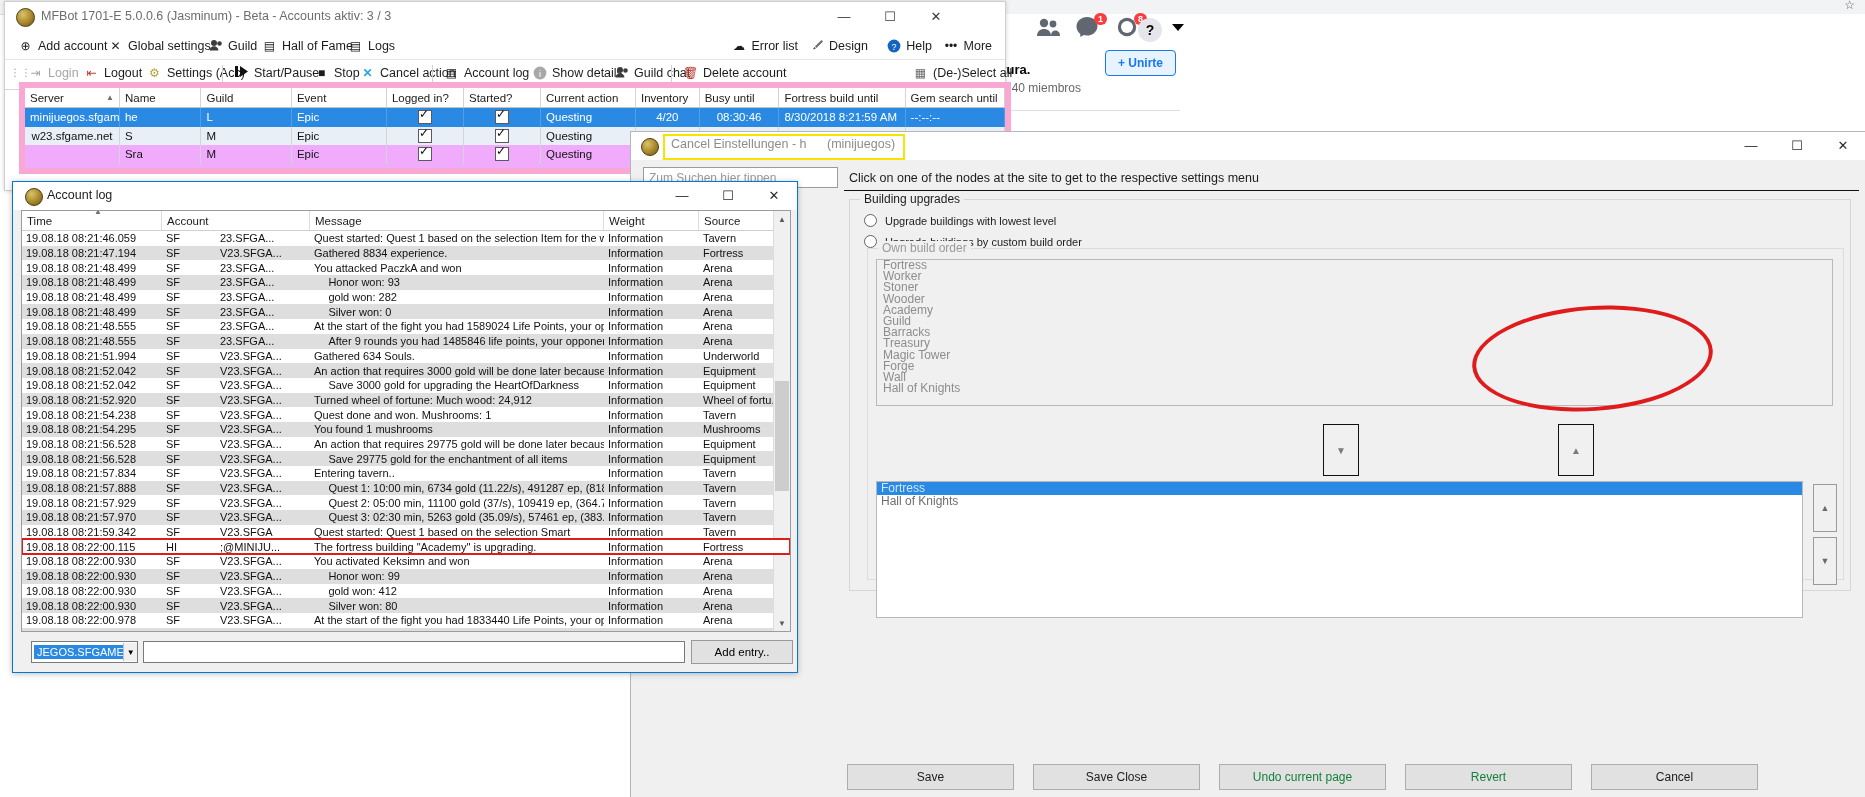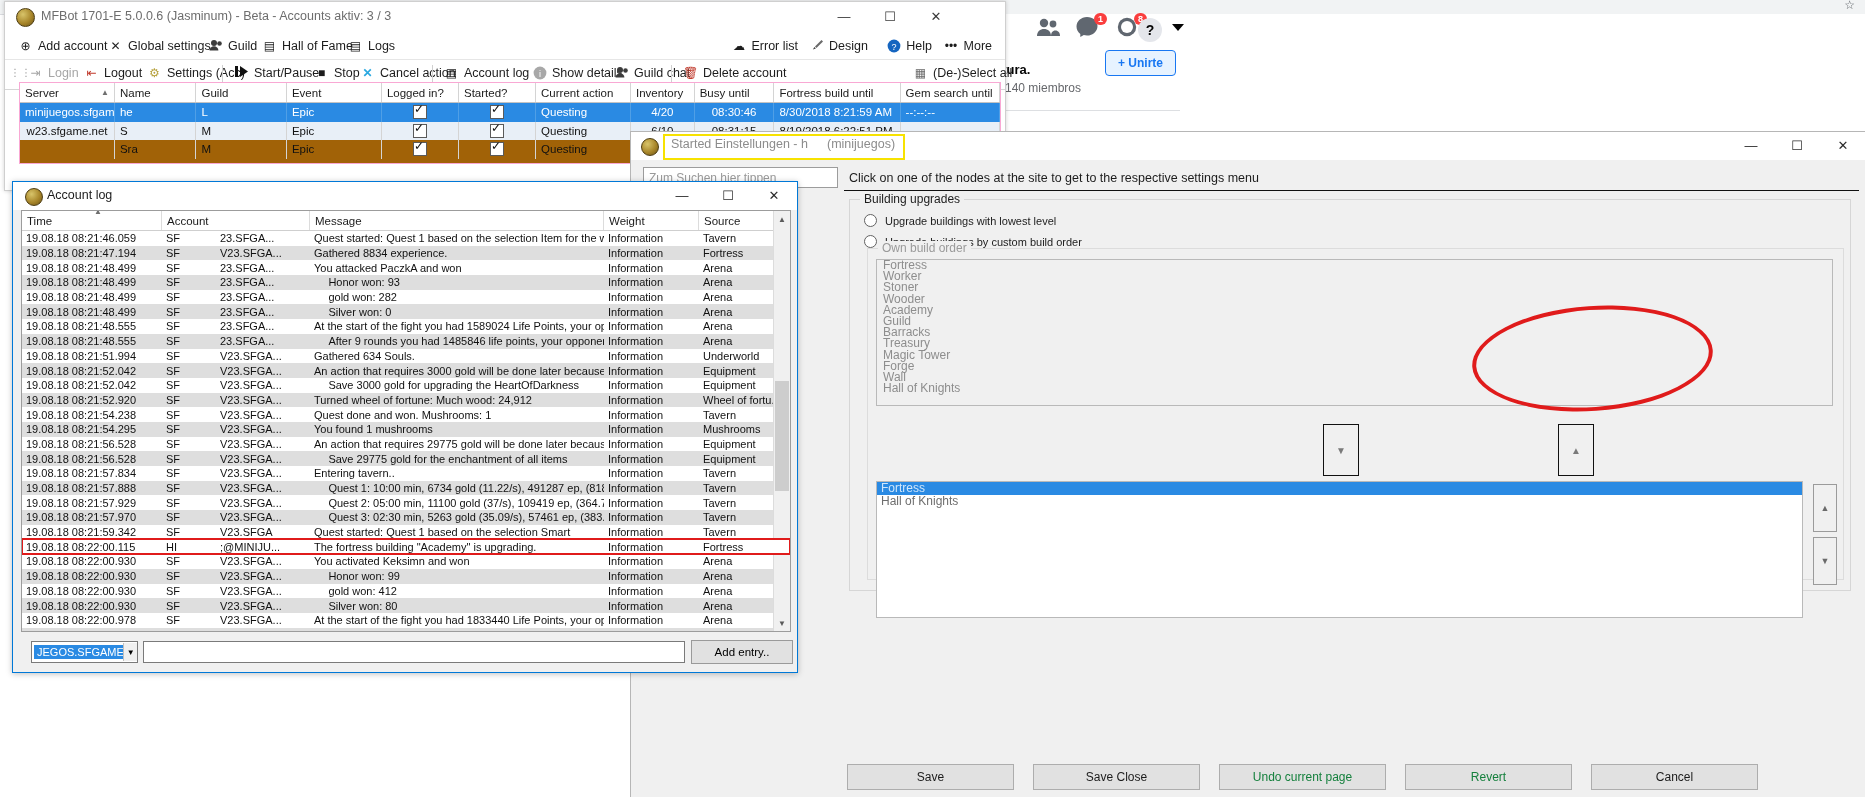--- a/index.html
+++ b/index.html
@@ -45,21 +45,21 @@
   .wbtn.min{right:138px;}.wbtn.max{right:92px;}.wbtn.cls{right:46px;}
   #mf-menu{height:26px;position:relative;background:#fff;border-bottom:1px solid #e6e6e6;}
   #mf-tools{height:29px;position:relative;background:#fff;border-bottom:1px solid #d6d6d6;}
   .tbitem{position:absolute;top:0;height:26px;display:flex;align-items:center;gap:5px;padding:0 7px;
           font-size:12.5px;color:#1c1c1c;white-space:nowrap;cursor:pointer;}
   .tbitem.dis{color:#a6a6a6;}
   .tbsep{position:absolute;top:5px;width:1px;height:17px;background:#d0d0d0;}
   .gico{display:inline-block;width:15px;height:15px;line-height:15px;text-align:center;font-size:12px;}
 
   
-  #grid{position:absolute;left:14px;top:80px;width:980px;height:80px;border:1px solid #f9a8d4;background:#a16207;overflow:hidden;}
+  #grid{position:absolute;left:14px;top:80px;width:980px;height:80px;border:6px solid #f9a8d4;background:#f0abfc;overflow:hidden;}
   .grow{display:flex;height:18.5px;}
   .ghead{height:19px;background:#fff;border-bottom:1px solid #c3c3c3;}
   .gcell{border-right:1px solid #d4d4d4;font-size:11.5px;color:#111;display:flex;align-items:center;
          padding:0 5px;box-sizing:border-box;overflow:hidden;white-space:nowrap;height:100%;}
   .ghead .gcell{font-weight:normal;color:#1b1b1b;}
   .grow.sel .gcell{background:#2a8ae3;color:#fff;border-right-color:#4f9fe6;}
   .grow.alt .gcell{background:#e8eff7;}
   .ck{width:12px;height:12px;border:1px solid #5a5a5a;background:#fff;display:inline-block;position:relative;}
   .ck:after{content:"✓";position:absolute;left:0px;top:-4px;font-size:12px;color:#111;}
   .center{justify-content:center;}
@@ -370,21 +370,21 @@
       <div class="gcell" style="width:140px"></div>
       <div class="gcell" style="width:110px"></div>
     </div>
   </div>
 </div>
 
 <div id="settings">
   <div id="set-title">
     <span class="ic"></span>
     <span class="hl"></span>
-    <span class="tx">Started Einstellungen - h</span>
+    <span class="tx">Cancel Einstellungen - h</span>
     <span class="tx2">(minijuegos)</span>
     <span class="swbtn min">—</span>
     <span class="swbtn max">☐</span>
     <span class="swbtn cls">✕</span>
   </div>
 
   <div id="searchbox">Zum Suchen hier tippen</div>
   <div id="hinttext">Click on one of the nodes at the site to get to the respective settings menu</div>
 
   <div id="rightpanel">

